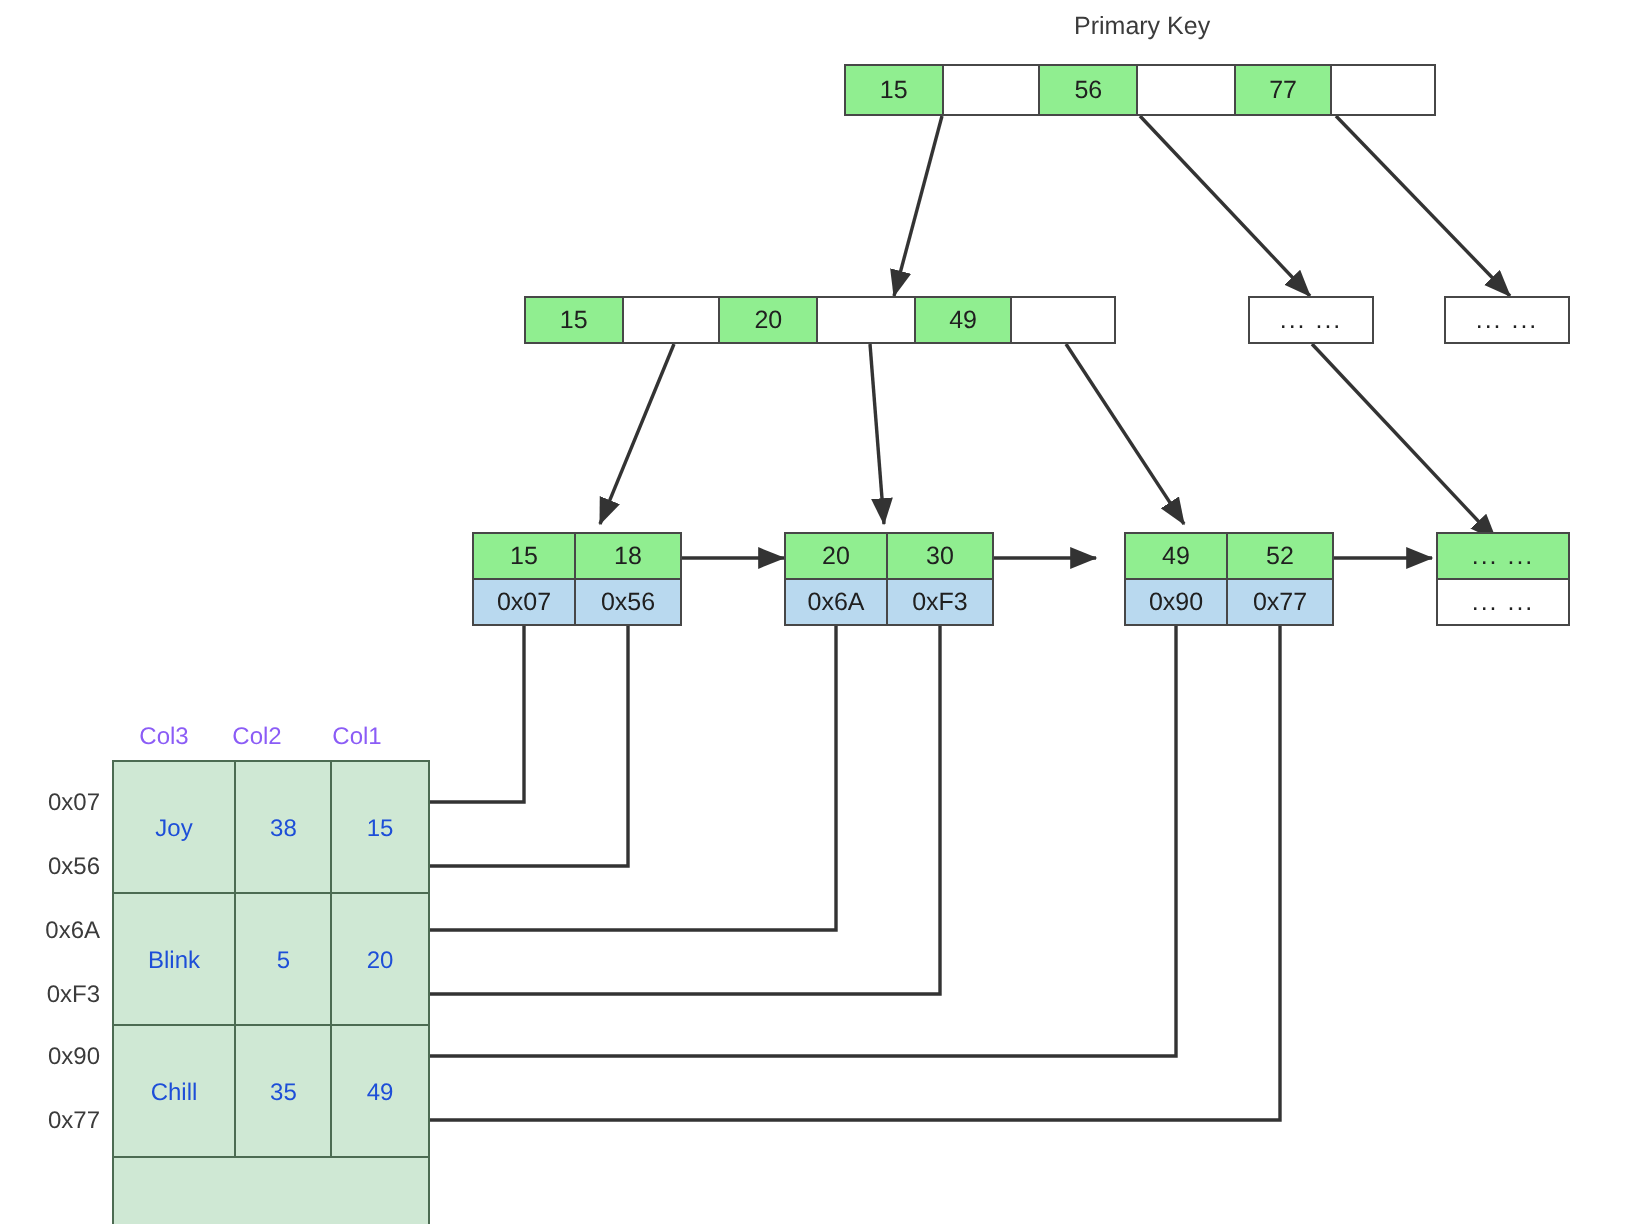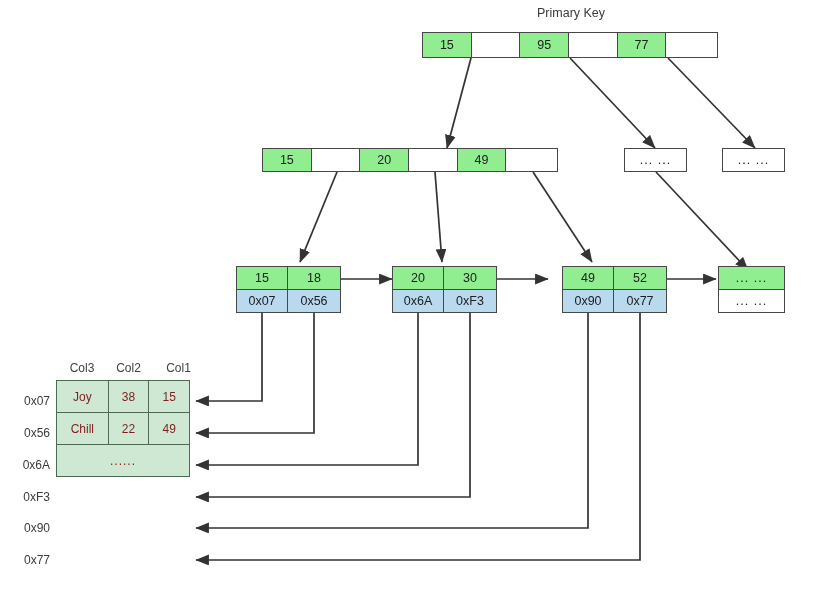--- a/index.html
+++ b/index.html
@@ -79,32 +79,32 @@
     width: 134px;
     border: 1.6px solid #4c6b52;
     box-sizing: border-box;
     border-collapse: collapse;
   }
   #data-table td {
     border: 1.4px solid #4c6b52;
     background: #cfe8d4;
     text-align: center;
     font-size: 12px;
-    color: #7f1d1d;
+    color: #1d4ed8;
     height: 31px;
-    padding: 0;
+    padding: 17px;
   }
   #data-table td.c-name { width: 52px; }
   #data-table td.c-mid  { width: 41px; }
   #data-table td.c-key  { width: 41px; }
 
   .col-head {
     position: absolute;
     font-size: 12px;
-    color: #404040;
+    color: #8b5cf6;
     text-align: center;
     white-space: nowrap;
   }
   .row-label {
     position: absolute;
     font-size: 12px;
     color: #3b3b3b;
     text-align: right;
     white-space: nowrap;
     width: 40px;
@@ -147,21 +147,21 @@
       <path d="M588,313 L588,528 L196,528"></path>
       <path d="M640,313 L640,560 L196,560"></path>
     </g>
   </svg>
 
   <div class="title" style="left:537px; top:6px;">Primary Key</div>
 
   <div class="node" style="left:422px; top:32px; width:296px; height:26px;">
     <div class="cell green" style="width:49px;">15</div>
     <div class="cell white" style="width:49px;"></div>
-    <div class="cell green" style="width:49px;">95</div>
+    <div class="cell green" style="width:49px;">56</div>
     <div class="cell white" style="width:49px;"></div>
     <div class="cell green" style="width:49px;">77</div>
     <div class="cell white" style="width:51px;"></div>
   </div>
 
   <div class="node" style="left:262px; top:148px; width:296px; height:24px;">
     <div class="cell green" style="width:49px;">15</div>
     <div class="cell white" style="width:49px;"></div>
     <div class="cell green" style="width:49px;">20</div>
     <div class="cell white" style="width:49px;"></div>
@@ -231,22 +231,27 @@
   <div class="row-label" style="left:10px; top:553px;">0x77</div>
 
   <table id="data-table">
     <tbody>
       <tr>
         <td class="c-name">Joy</td>
         <td class="c-mid">38</td>
         <td class="c-key">15</td>
       </tr>
       <tr>
+        <td class="c-name">Blink</td>
+        <td class="c-mid">5</td>
+        <td class="c-key">20</td>
+      </tr>
+      <tr>
         <td class="c-name">Chill</td>
-        <td class="c-mid">22</td>
+        <td class="c-mid">35</td>
         <td class="c-key">49</td>
       </tr>
       <tr>
         <td colspan="3" class="ellipsis-cell">......</td>
       </tr>
     </tbody>
   </table>
 
 </div>
 

